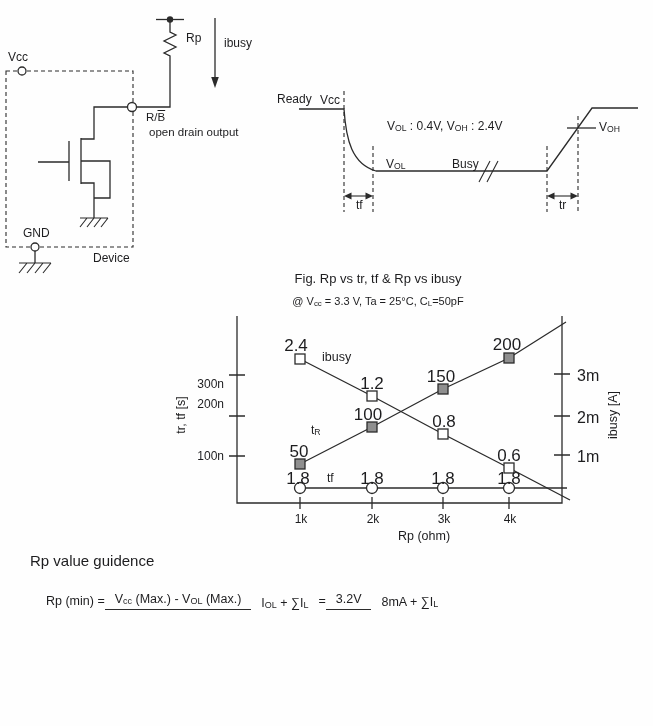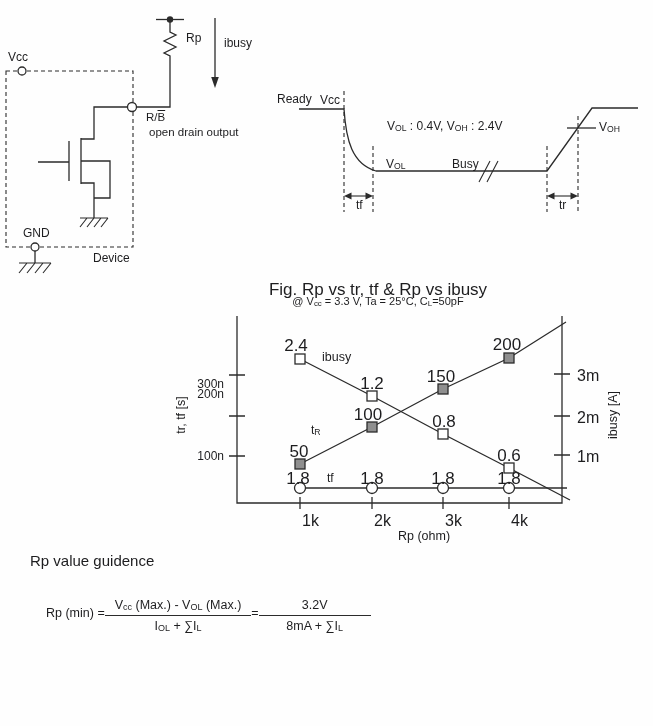--- a/index.html
+++ b/index.html
@@ -12,28 +12,28 @@
   svg .fill{fill:#2b2b2b;stroke:none;}
   svg .mo{fill:#ffffff;}
   svg .mf{fill:#8f8f8f;}
   svg .node{fill:#ffffff;}
   .lbl{position:absolute;font-size:12px;line-height:1.25;white-space:nowrap;}
   .sm{font-size:11px;}
   .md{font-size:11.5px;}
   .pl{position:absolute;width:36px;margin-left:-18px;text-align:center;font-size:17px;line-height:1.2;white-space:nowrap;}
   .tl{position:absolute;width:40px;text-align:right;font-size:12px;}
   .tr2{position:absolute;width:34px;text-align:left;font-size:16px;}
-  .xc{position:absolute;width:36px;margin-left:-18px;text-align:right;font-size:16px;}
+  .xc{position:absolute;width:36px;margin-left:-18px;text-align:center;font-size:12px;}
   .ct{position:absolute;left:238px;width:280px;text-align:center;}
   .rot{position:absolute;width:110px;text-align:center;font-size:12.5px;transform:rotate(-90deg);}
   sub{font-size:0.72em;vertical-align:-0.12em;}
   .ov{text-decoration:overline;}
   .heading{position:absolute;left:30px;top:552px;font-size:15px;}
   .formula{position:absolute;left:46px;top:592px;display:flex;align-items:center;font-size:12.5px;}
-  .frac{display:inline-flex;flex-direction:column;align-items:center;margin-top:6px;}
+  .frac{display:inline-flex;flex-direction:row;align-items:center;}
   .frac .num{align-self:stretch;text-align:center;padding:0 10px 3px;border-bottom:1.3px solid #2b2b2b;}
   .frac .den{padding:3px 10px 0;}
   .note{position:absolute;left:62px;font-size:12px;}
 </style>
 </head>
 <body>
 
 <div class="page">
 
   <svg class="art" width="653" height="726" viewBox="0 0 653 726">
@@ -100,28 +100,28 @@
 
   <div class="lbl" style="left:277px;top:92px">Ready</div>
   <div class="lbl" style="left:320px;top:93px">Vcc</div>
   <div class="lbl" style="left:387px;top:119px">V<sub>OL</sub> : 0.4V, V<sub>OH</sub> : 2.4V</div>
   <div class="lbl" style="left:386px;top:157px">V<sub>OL</sub></div>
   <div class="lbl" style="left:452px;top:157px">Busy</div>
   <div class="lbl" style="left:599px;top:120px">V<sub>OH</sub></div>
   <div class="lbl" style="left:356px;top:198px">tf</div>
   <div class="lbl" style="left:559px;top:198px">tr</div>
 
-  <div class="ct" style="top:280px;font-size:17px">Fig. Rp vs tr, tf &amp; Rp vs ibusy</div>
+  <div class="ct" style="top:271px;font-size:13px">Fig. Rp vs tr, tf &amp; Rp vs ibusy</div>
   <div class="ct sm" style="top:295px">@ V<sub>cc</sub> = 3.3 V, Ta = 25°C, C<sub>L</sub>=50pF</div>
 
   <div class="rot" style="left:126px;top:408px">tr, tf [s]</div>
   <div class="rot" style="left:558px;top:408px">ibusy [A]</div>
 
   <div class="tl" style="left:184px;top:377px">300n</div>
-  <div class="tl" style="left:184px;top:387px">200n</div>
+  <div class="tl" style="left:184px;top:397px">200n</div>
   <div class="tl" style="left:184px;top:449px">100n</div>
   <div class="tr2" style="left:577px;top:367px">3m</div>
   <div class="tr2" style="left:577px;top:409px">2m</div>
   <div class="tr2" style="left:577px;top:448px">1m</div>
 
   <div class="xc" style="left:301px;top:512px">1k</div>
   <div class="xc" style="left:373px;top:512px">2k</div>
   <div class="xc" style="left:444px;top:512px">3k</div>
   <div class="xc" style="left:510px;top:512px">4k</div>
   <div class="lbl" style="left:384px;top:529px;width:80px;text-align:center;font-size:12.5px">Rp (ohm)</div>

